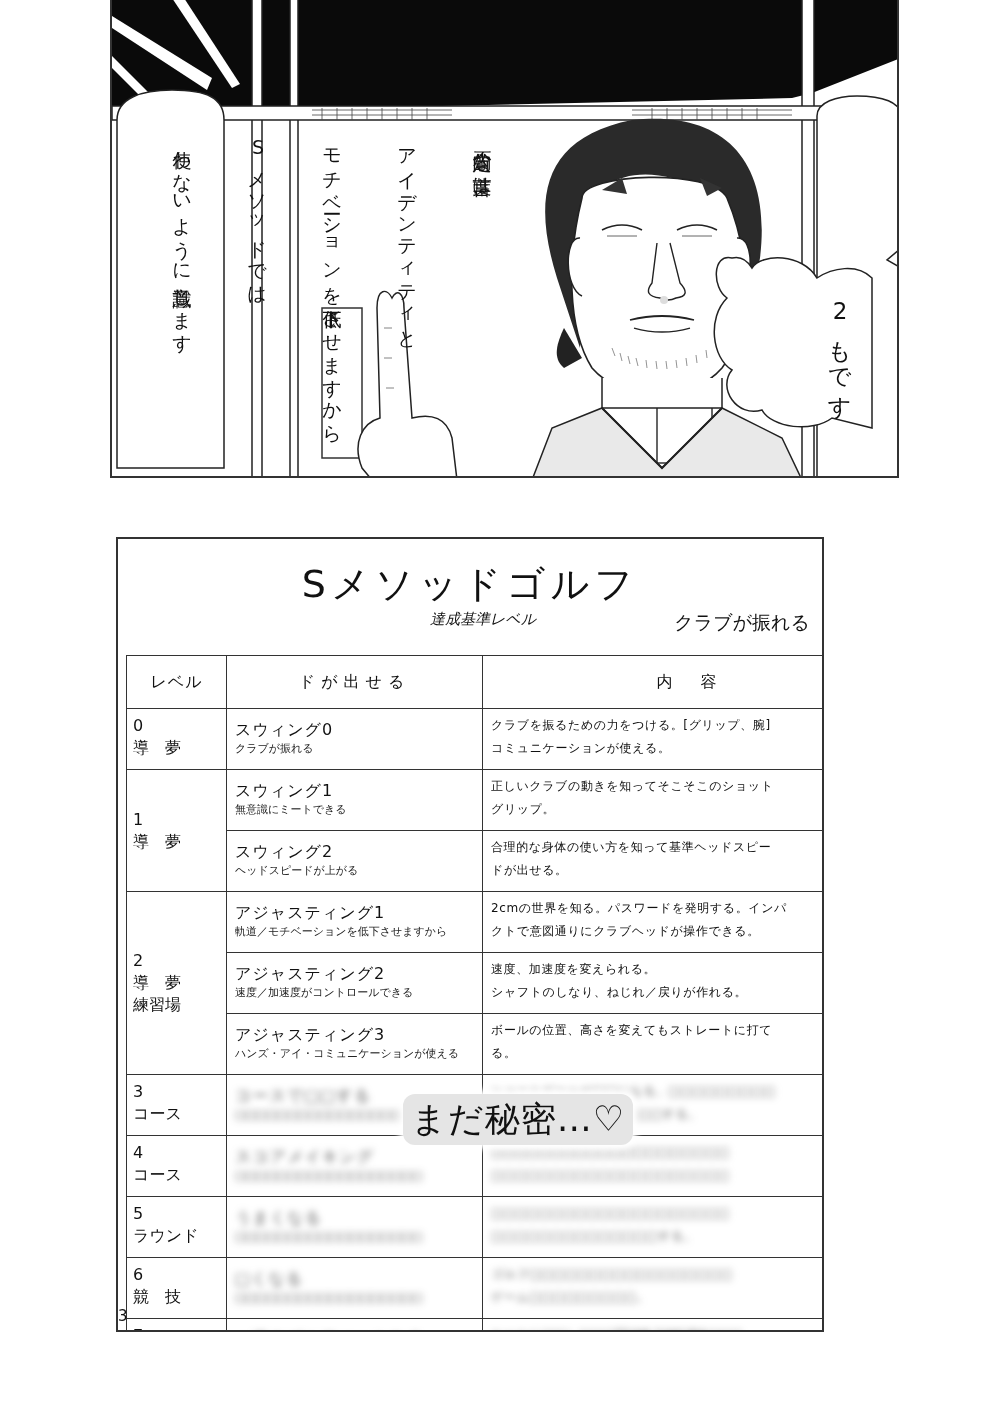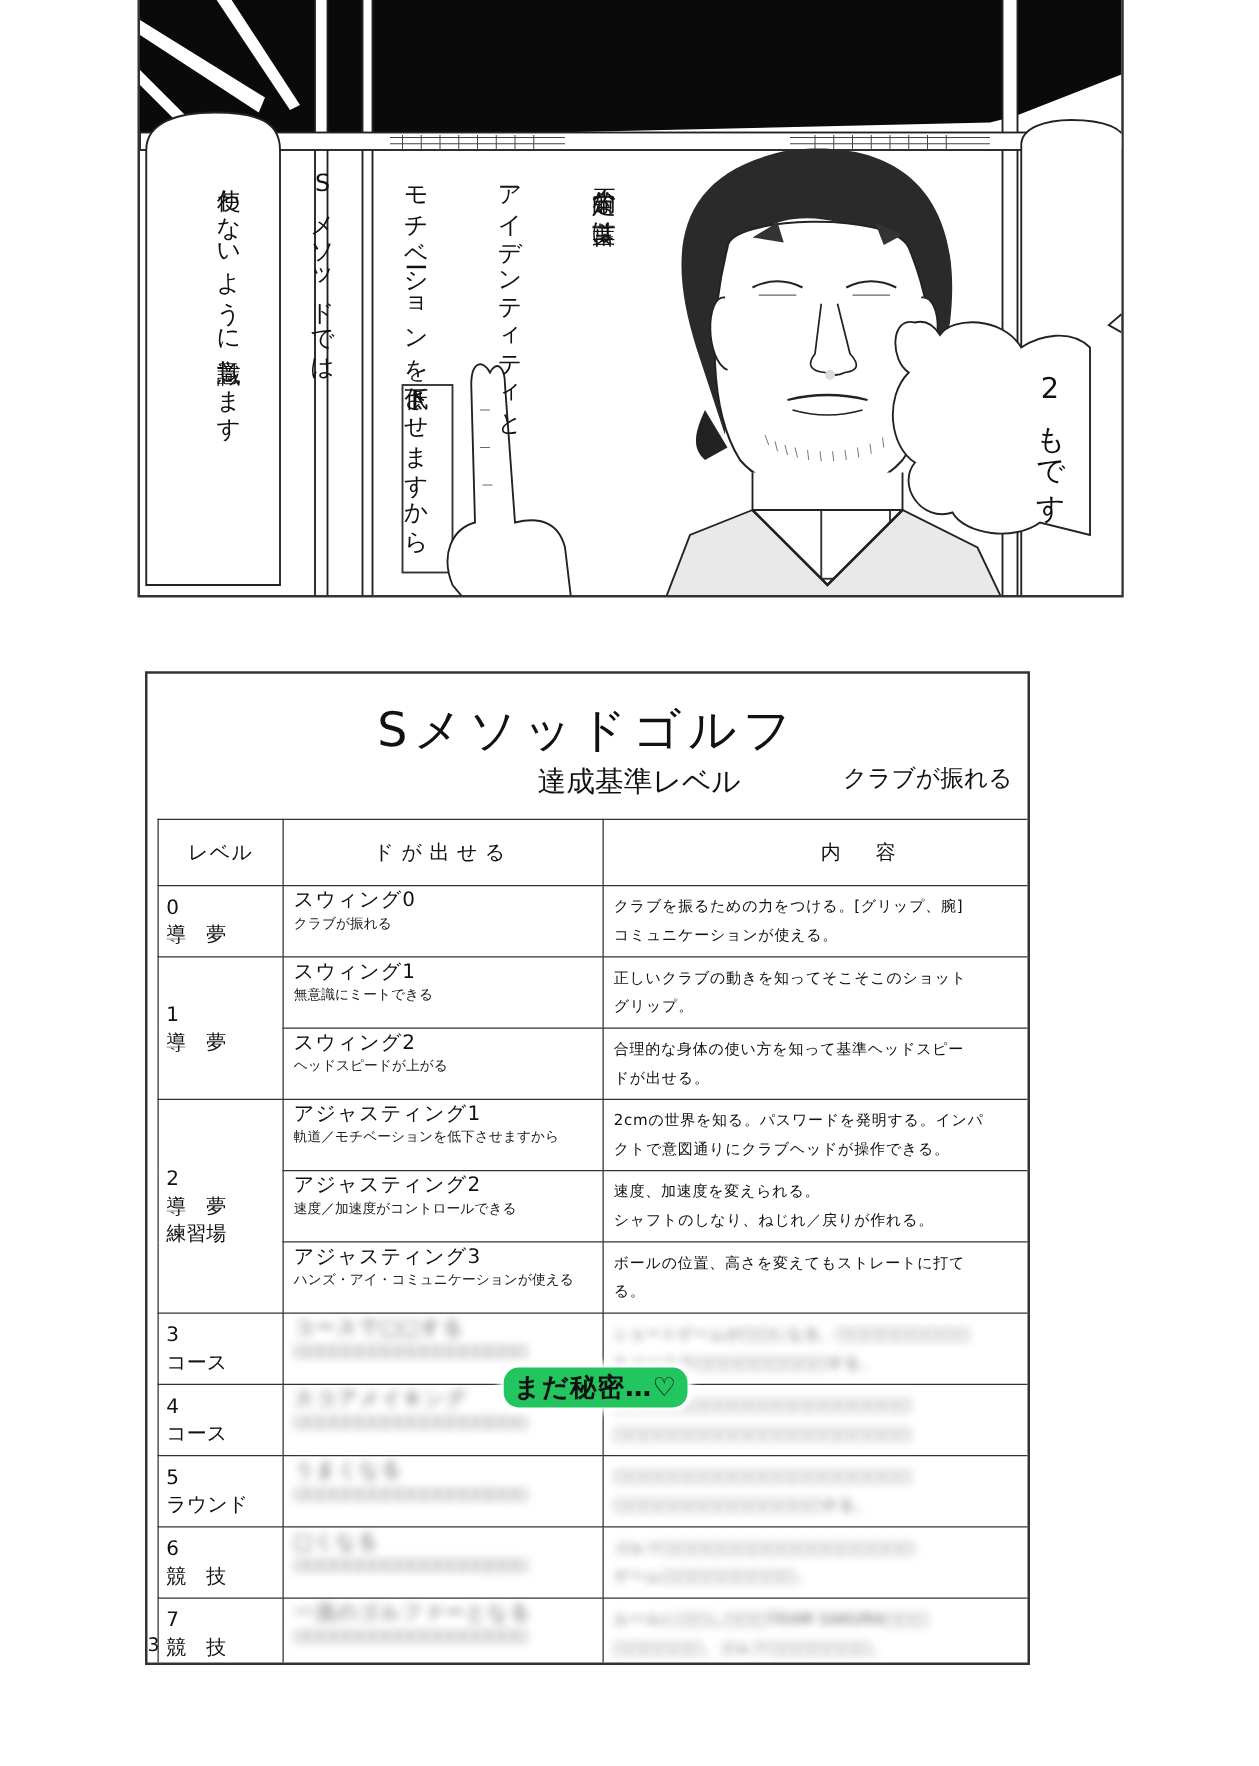--- a/index.html
+++ b/index.html
@@ -14,35 +14,35 @@
 
   .vtext {
     position: absolute; writing-mode: vertical-rl; text-orientation: upright;
     font-size: 19px; line-height: 25px; letter-spacing: 1px; color: #111; white-space: pre;
     font-family: "DejaVu Sans", sans-serif;
   }
   .vtext .ln { display: block; }
   .vtext.big { font-size: 23px; line-height: 34px; }
 
   .title { position: absolute; left: 0; width: 100%; top: 20px; text-align: center; font-size: 38px; letter-spacing: 5px; font-family: "DejaVu Sans", sans-serif; }
-  .subtitle { position: absolute; top: 71px; left: 312px; font-size: 23px; }
+  .subtitle { position: absolute; top: 71px; left: 312px; font-size: 15px; font-style: italic; }
   .org { position: absolute; top: 71px; right: 12px; font-size: 19px; }
 
   table.levels { position: absolute; left: 8px; top: 116px; width: 770px; border-collapse: collapse; table-layout: fixed; }
   table.levels td, table.levels th { border: 1.5px solid #333; padding: 0; vertical-align: top; }
   table.levels th { height: 52px; font-weight: normal; font-size: 16px; vertical-align: middle; letter-spacing: 6px; }
   .lvcell { padding: 6px 6px !important; font-size: 16px; line-height: 22px; }
   .lvcell.mid { vertical-align: middle !important; }
-  .critcell { padding: 0 8px !important; height: 40px; }
+  .critcell { padding: 10px 8px !important; height: 40px; }
   .crit-main { font-size: 16px; line-height: 22px; letter-spacing: 1px; }
   .crit-sub { font-size: 11px; line-height: 16px; color: #222; }
   .desc { padding: 5px 8px !important; font-size: 12px; line-height: 23px; letter-spacing: 0.6px; }
   .blur { filter: blur(3.5px); color: #555; }
-  .secret { position: absolute; left: 285px; top: 555px; font-size: 21px; padding: 2px 8px; background: #22c55e;
-    border-radius: 12px; box-shadow: 0 0 6px 4px #fff; font-family: "DejaVu Sans", sans-serif; letter-spacing: 1px; font-weight: bold; }
+  .secret { position: absolute; left: 285px; top: 555px; font-size: 35px; padding: 2px 8px; background: #e5e5e5;
+    border-radius: 12px; box-shadow: 0 0 6px 4px #fff; font-family: "DejaVu Sans", sans-serif; letter-spacing: 1px; }
   .pagenum { position: absolute; left: 118px; top: 1307px; font-size: 15px; }
 </style>
 </head>
 <body>
 
 <div class="panel" id="panel-manga">
   <svg class="manga-svg" width="789" height="482" viewBox="0 0 789 482">
 
     <polygon points="0,0 789,0 789,60 700,95 680,100 330,108 300,110 0,110" fill="#0a0a0a"></polygon>
 

